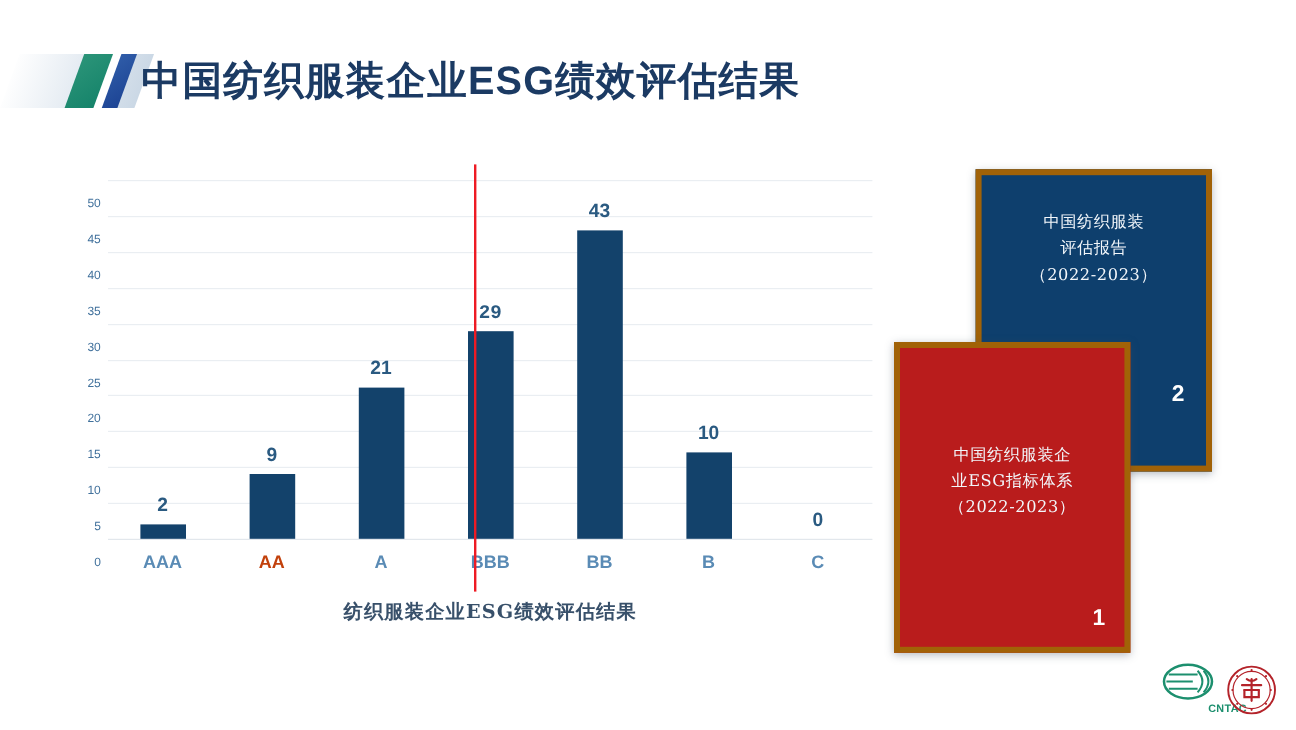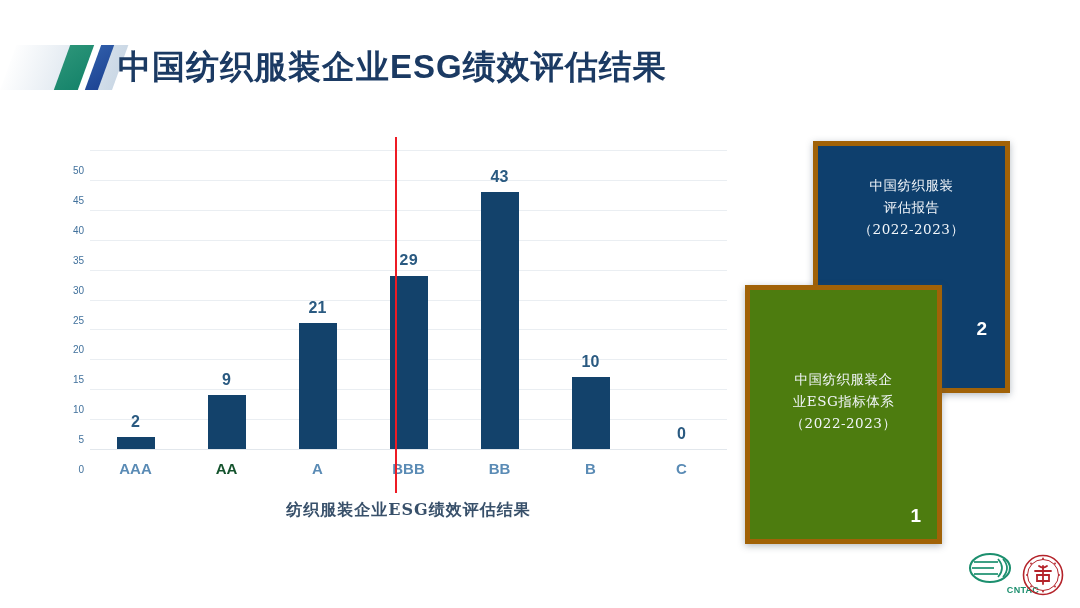--- a/index.html
+++ b/index.html
@@ -289,21 +289,21 @@
         <div class="bar-value" style="left: 15.5px; width: 60px; top: 281.04px; color: rgb(42, 90, 129);">2</div>
         <div class="bar-value" style="left: 106.5px; width: 60px; top: 239.18px; color: rgb(42, 90, 129);">9</div>
         <div class="bar-value" style="left: 197.5px; width: 60px; top: 167.42px; color: rgb(42, 90, 129);">21</div>
         <div class="bar-value" style="left: 288.5px; width: 60px; top: 119.58px; color: rgb(42, 90, 129); font-family: Liberation Mono, monospace;">29</div>
         <div class="bar-value" style="left: 379.5px; width: 60px; top: 35.86px; color: rgb(42, 90, 129);">43</div>
         <div class="bar-value" style="left: 470.5px; width: 60px; top: 221.24px; color: rgb(42, 90, 129);">10</div>
         <div class="bar-value" style="left: 561.5px; width: 60px; top: 293px; color: rgb(42, 90, 129);">0</div>
       </div>
     <div id="x-axis-labels">
         <div class="xtick-label" style="left: 5.5px; width: 80px; color: rgb(90, 139, 181);">AAA</div>
-        <div class="xtick-label" style="left: 96.5px; width: 80px; color: #14532d;">AA</div>
+        <div class="xtick-label" style="left: 96.5px; width: 80px; color: #c2410c;">AA</div>
         <div class="xtick-label" style="left: 187.5px; width: 80px; color: rgb(90, 139, 181);">A</div>
         <div class="xtick-label" style="left: 278.5px; width: 80px; color: rgb(90, 139, 181);">BBB</div>
         <div class="xtick-label" style="left: 369.5px; width: 80px; color: rgb(90, 139, 181);">BB</div>
         <div class="xtick-label" style="left: 460.5px; width: 80px; color: rgb(90, 139, 181);">B</div>
         <div class="xtick-label" style="left: 551.5px; width: 80px; color: rgb(90, 139, 181);">C</div>
       </div>
     <div id="threshold-line" style="left: 304.5px; background: rgb(238, 27, 36);"></div>
   </div>
 
   <div id="chart-caption">纺织服装企业ESG绩效评估结果</div>
@@ -311,21 +311,21 @@
 
 <div class="report-card" id="report-card-2" style="background: rgb(14, 63, 109);">
   <div class="report-card-title">
       <div>中国纺织服装</div>
       <div>评估报告</div>
       <div>（2022-2023）</div>
     </div>
   <div class="report-card-number">2</div>
 </div>
 
-<div class="report-card" id="report-card-1" style="background: #4d7c0f;">
+<div class="report-card" id="report-card-1" style="background: #b91c1c;">
   <div class="report-card-title">
       <div>中国纺织服装企</div>
       <div>业ESG指标体系</div>
       <div>（2022-2023）</div>
     </div>
   <div class="report-card-number">1</div>
 </div>
 
 <div id="footer-logos">
   <div id="cntac-logo">

